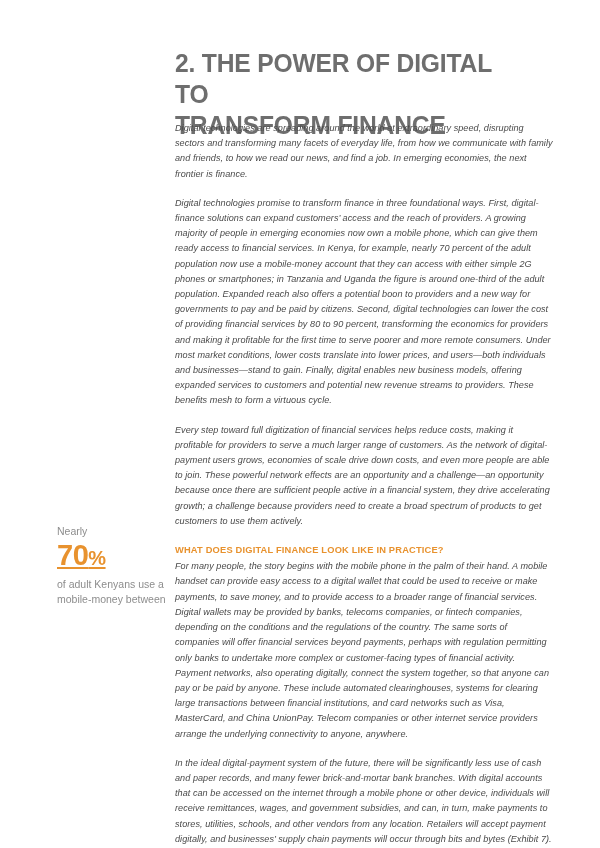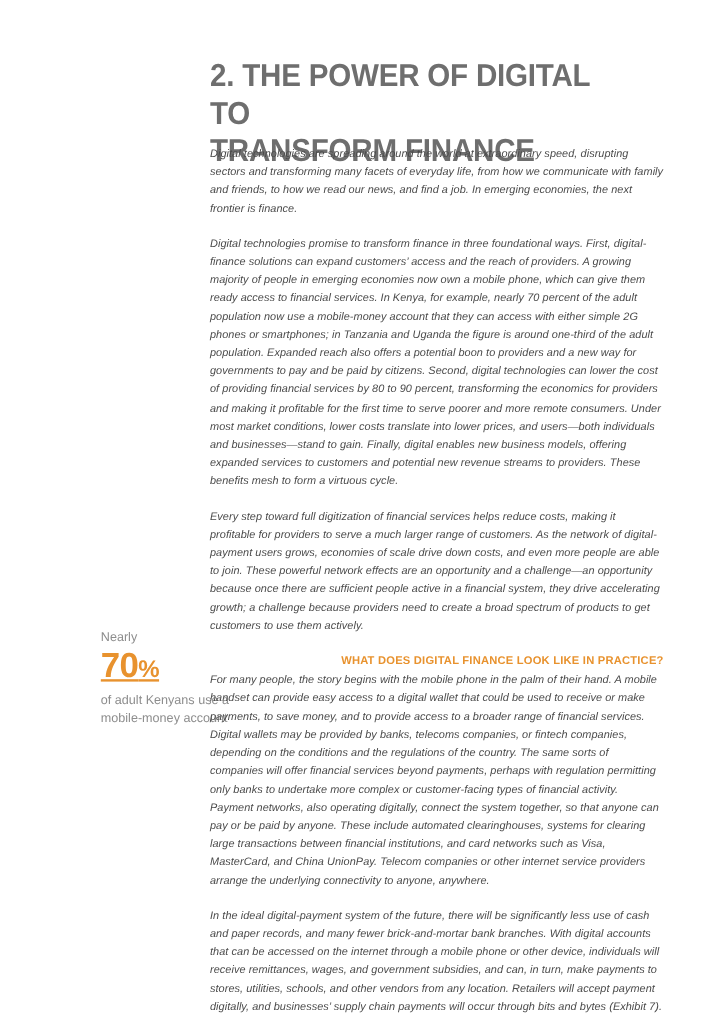--- a/index.html
+++ b/index.html
@@ -60,31 +60,29 @@
   .para:last-child { margin-bottom: 0; }
 
   .subhead {
     font-size: 9.3px;
     line-height: 15.2px;
     font-weight: bold;
     color: #e8922e;
     margin: 0 0 1px 0;
     letter-spacing: 0.02em;
     text-transform: uppercase;
-    text-align: right;
   }
 
   
   .callout {
     position: absolute;
     left: 57px;
     top: 524px;
     width: 112px;
     color: #8d8d8d;
-    margin-left: 27px;
   }
   .callout-lead {
     font-size: 10.5px;
     line-height: 14px;
     color: #8d8d8d;
   }
   .callout-stat {
     font-size: 29px;
     line-height: 33px;
     font-weight: bold;
@@ -109,21 +107,21 @@
 <div class="page">
 
   <h1 class="page-title">2. THE POWER OF DIGITAL TO
 TRANSFORM FINANCE</h1>
 
   <div class="callout">
     <div class="callout-lead">Nearly</div>
     <div class="callout-stat">
       <span>70</span><span class="unit">%</span>
     </div>
-    <div class="callout-tail">of adult Kenyans use a mobile-money account</div>
+    <div class="callout-tail">of adult Kenyans use a mobile-money between</div>
   </div>
 
   <div class="body-col">
     <p class="para">Digital technologies are spreading around the world at extraordinary speed, disrupting sectors and transforming many facets of everyday life, from how we communicate with family and friends, to how we read our news, and find a job. In emerging economies, the next frontier is finance.</p>
     <p class="para">Digital technologies promise to transform finance in three foundational ways. First, digital-finance solutions can expand customers’ access and the reach of providers. A growing majority of people in emerging economies now own a mobile phone, which can give them ready access to financial services. In Kenya, for example, nearly 70 percent of the adult population now use a mobile-money account that they can access with either simple 2G phones or smartphones; in Tanzania and Uganda the figure is around one-third of the adult population. Expanded reach also offers a potential boon to providers and a new way for governments to pay and be paid by citizens. Second, digital technologies can lower the cost of providing financial services by 80 to 90 percent, transforming the economics for providers and making it profitable for the first time to serve poorer and more remote consumers. Under most market conditions, lower costs translate into lower prices, and users—both individuals and businesses—stand to gain. Finally, digital enables new business models, offering expanded services to customers and potential new revenue streams to providers. These benefits mesh to form a virtuous cycle.</p>
     <p class="para">Every step toward full digitization of financial services helps reduce costs, making it profitable for providers to serve a much larger range of customers. As the network of digital-payment users grows, economies of scale drive down costs, and even more people are able to join. These powerful network effects are an opportunity and a challenge—an opportunity because once there are sufficient people active in a financial system, they drive accelerating growth; a challenge because providers need to create a broad spectrum of products to get customers to use them actively.</p>
 
     <h2 class="subhead">WHAT DOES DIGITAL FINANCE LOOK LIKE IN PRACTICE?</h2>
 
     <p class="para">For many people, the story begins with the mobile phone in the palm of their hand. A mobile handset can provide easy access to a digital wallet that could be used to receive or make payments, to save money, and to provide access to a broader range of financial services. Digital wallets may be provided by banks, telecoms companies, or fintech companies, depending on the conditions and the regulations of the country. The same sorts of companies will offer financial services beyond payments, perhaps with regulation permitting only banks to undertake more complex or customer-facing types of financial activity. Payment networks, also operating digitally, connect the system together, so that anyone can pay or be paid by anyone. These include automated clearinghouses, systems for clearing large transactions between financial institutions, and card networks such as Visa, MasterCard, and China UnionPay. Telecom companies or other internet service providers arrange the underlying connectivity to anyone, anywhere.</p>

